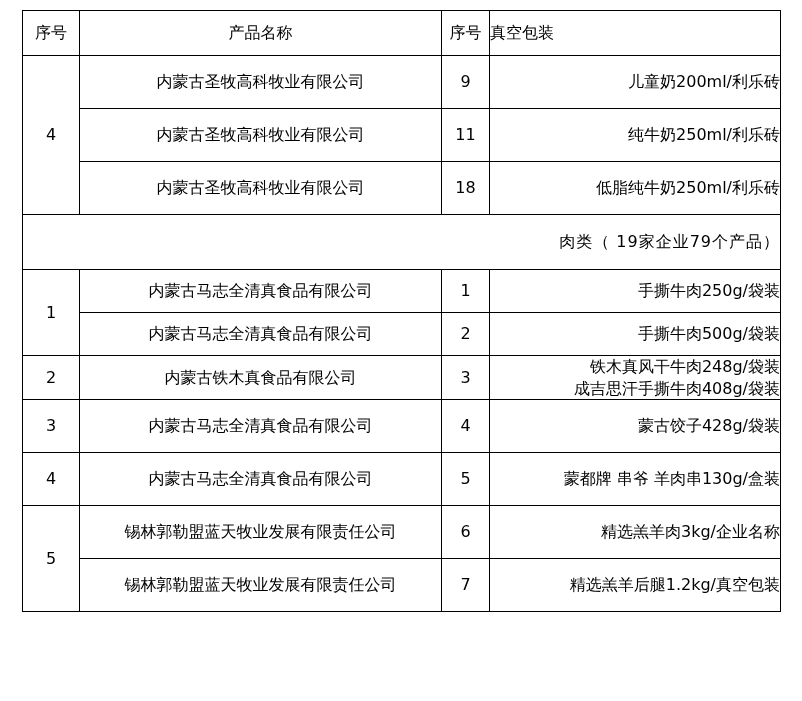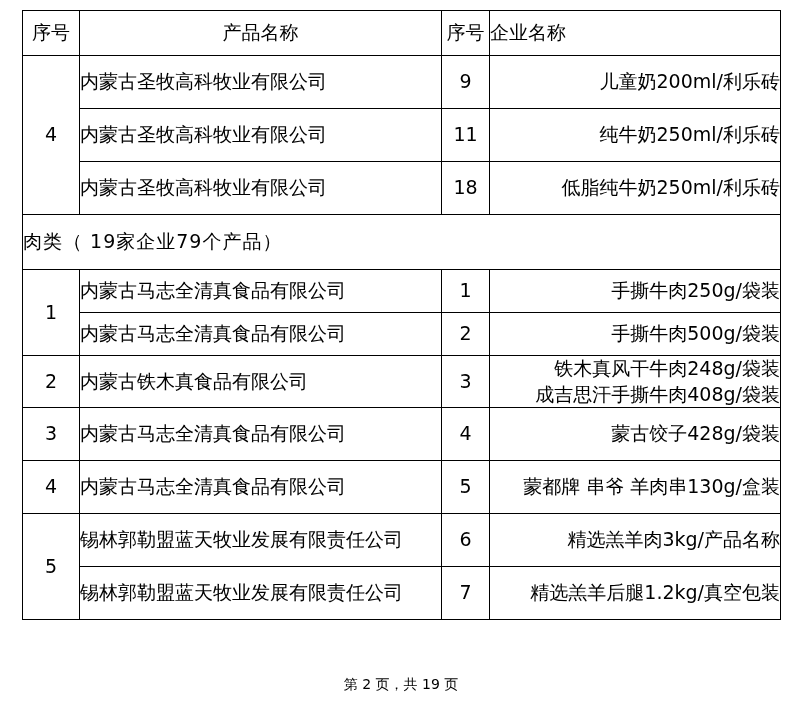--- a/index.html
+++ b/index.html
@@ -27,21 +27,21 @@
     width: 758px;
     border-collapse: collapse;
     table-layout: fixed;
   }
   table.doc-table td,
   table.doc-table th {
     border: 1px solid #000000;
     padding: 0;
     vertical-align: middle;
     font-weight: normal;
-    font-size: 19px;
+    font-size: 16px;
     line-height: 1.35;
   }
   
   col.c-seq    { width: 57px; }
   col.c-ent    { width: 362px; }
   col.c-seq2   { width: 48px; }
   col.c-prod   { width: 291px; }
 
   .hdr-cell {
     text-align: center;
@@ -50,40 +50,40 @@
   }
   .cell-left {
     text-align: left;
     padding-left: 10px;
   }
   .row-tall td { height: 52px; }
   .row-mid td  { height: 42px; }
   .row-first td { height: 52px; }
 
   .section-row td {
-    text-align: left;
+    text-align: right;
     height: 54px;
     font-size: 17px;
     font-weight: bold;
     letter-spacing: 1px;
   }
   .num-cell {
     text-align: center;
     font-size: 15px;
   }
   .prod-cell {
     text-align: right;
     padding-left: 10px;
     font-size: 14.5px;
   }
   .prod-cell .line2 {
     display: block;
   }
   .ent-cell {
-    text-align: left;
+    text-align: center;
     padding-left: 10px;
     font-size: 14.5px;
     margin-left: 47px;
   }
   .footer {
     position: absolute;
     left: 0;
     top: 676px;
     width: 802px;
     text-align: center;
@@ -100,21 +100,21 @@
       <col class="c-seq">
       <col class="c-ent">
       <col class="c-seq2">
       <col class="c-prod">
     </colgroup>
     <tbody>
       <tr>
         <td class="hdr-cell">序号</td>
         <td class="hdr-cell">产品名称</td>
         <td class="hdr-cell">序号</td>
-        <td class="hdr-cell cell-left">企业名称</td>
+        <td class="hdr-cell cell-left">真空包装</td>
       </tr>
 
       <tr class="row-first">
         <td class="num-cell" rowspan="3">4</td>
         <td class="ent-cell">内蒙古圣牧高科牧业有限公司</td>
         <td class="num-cell">9</td>
         <td class="prod-cell">儿童奶200ml/利乐砖</td>
       </tr>
       <tr class="row-tall">
         <td class="ent-cell">内蒙古圣牧高科牧业有限公司</td>
@@ -164,25 +164,24 @@
         <td class="num-cell">4</td>
         <td class="ent-cell">内蒙古马志全清真食品有限公司</td>
         <td class="num-cell">5</td>
         <td class="prod-cell">蒙都牌 串爷 羊肉串130g/盒装</td>
       </tr>
 
       <tr class="row-tall">
         <td class="num-cell" rowspan="2">5</td>
         <td class="ent-cell">锡林郭勒盟蓝天牧业发展有限责任公司</td>
         <td class="num-cell">6</td>
-        <td class="prod-cell">精选羔羊肉3kg/产品名称</td>
+        <td class="prod-cell">精选羔羊肉3kg/企业名称</td>
       </tr>
       <tr class="row-tall">
         <td class="ent-cell">锡林郭勒盟蓝天牧业发展有限责任公司</td>
         <td class="num-cell">7</td>
         <td class="prod-cell">精选羔羊后腿1.2kg/真空包装</td>
       </tr>
     </tbody>
   </table>
 
-  <div class="footer">第 2 页，共 19 页</div>
 
 </div>
 
 </body></html>

